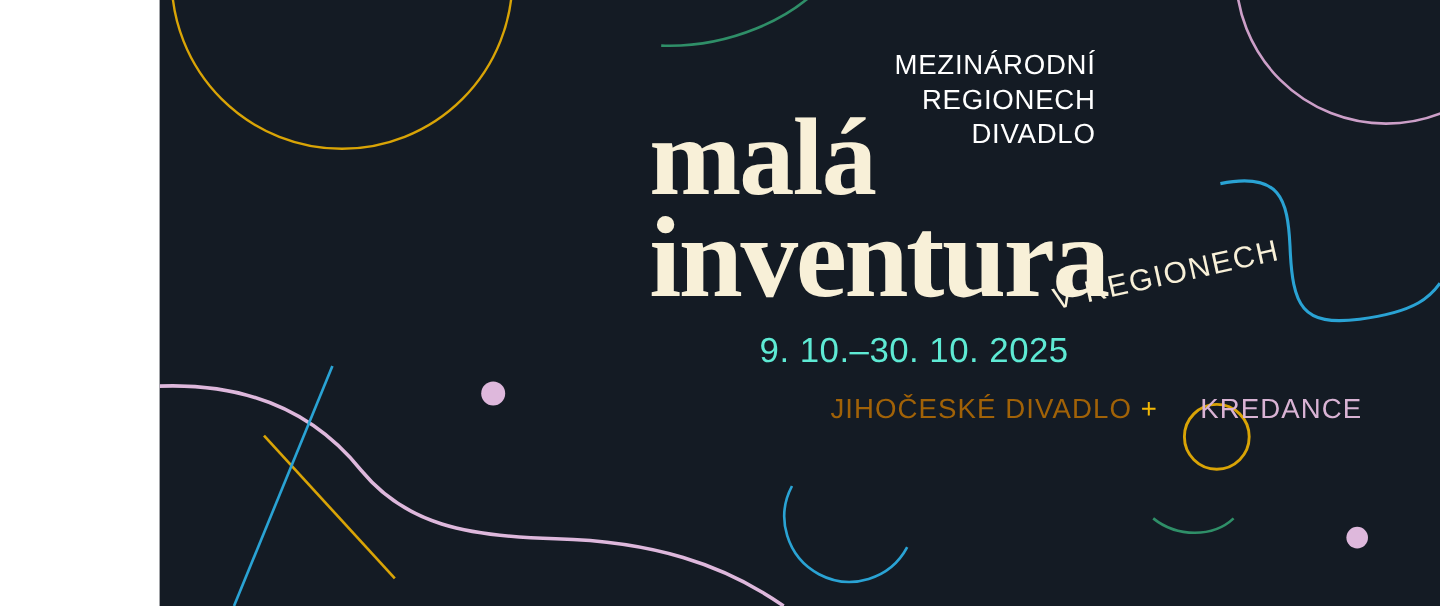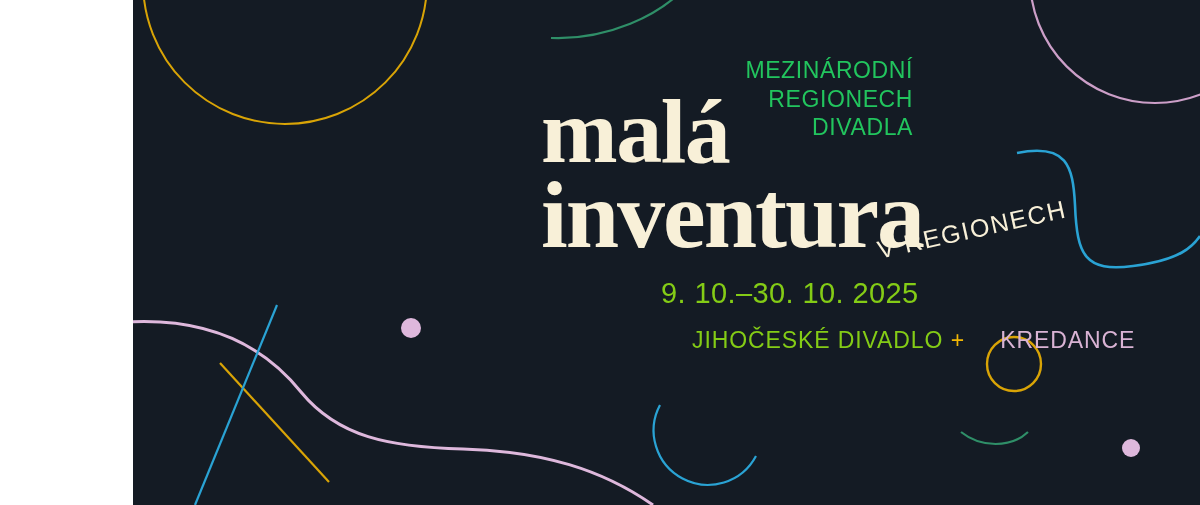--- a/index.html
+++ b/index.html
@@ -32,26 +32,25 @@
     pointer-events: none;
   }
 
   
   .eyebrow {
     position: absolute;
     right: 287px;
     top: 40px;
     width: 320px;
     text-align: right;
-    color: #22c55e;
+    color: #ffffff;
     font-size: 23px;
     line-height: 28.5px;
     letter-spacing: 0.6px;
     font-weight: 400;
-    margin-top: 16px;
   }
   .eyebrow div { white-space: nowrap; }
 
   
   .wordmark {
     position: absolute;
     left: 408px;
     top: 92px;
     color: #f8f0d8;
     font-family: Liberation Serif, serif;
@@ -81,38 +80,38 @@
     font-size: 25px;
     letter-spacing: 1.6px;
     transform: rotate(-12.5deg);
     transform-origin: 0 50%;
     white-space: nowrap;
   }
 
   
   .dates {
     position: absolute;
-    left: 528px;
+    left: 500px;
     top: 277px;
-    color: #84cc16;
+    color: #5eead4;
     font-size: 29px;
     letter-spacing: 0.4px;
     white-space: nowrap;
   }
 
   
   .partners {
     position: absolute;
     left: 559px;
     top: 327px;
     font-size: 23px;
     letter-spacing: 0.9px;
     white-space: nowrap;
   }
-  .partners .p-a { color: #84cc16; }
+  .partners .p-a { color: #a16207; }
   .partners .p-plus { color: #f2b705; }
   .partners .p-b { color: #d9b3d4; margin-left: 28px; }
 </style>
 </head>
 <body>
 
 <div id="poster">
   <div id="panel">
 
     <svg id="decor" viewBox="0 0 1067 505" width="1067" height="505" xmlns="http://www.w3.org/2000/svg">
@@ -138,21 +137,21 @@
       <circle cx="881" cy="364" r="27" fill="none" stroke="#d9a406" stroke-width="2.4"></circle>
 
       <path d="M 988 452 C 1008 468 1038 468 1055 452" fill="none" stroke="#2f8f68" stroke-width="2.2" transform="translate(-160,-20)"></path>
 
       <circle cx="998" cy="448" r="9" fill="#deb8dc"></circle>
     </svg>
 
     <div class="eyebrow">
       <div>MEZINÁRODNÍ</div>
       <div>REGIONECH</div>
-      <div>DIVADLA</div>
+      <div>DIVADLO</div>
     </div>
 
     <div class="wordmark">
       <span class="l1">malá</span>
       <span class="l2">inventura</span>
     </div>
 
     <div class="regionech">V REGIONECH</div>
 
     <div class="dates">9. 10.–30. 10. 2025</div>

